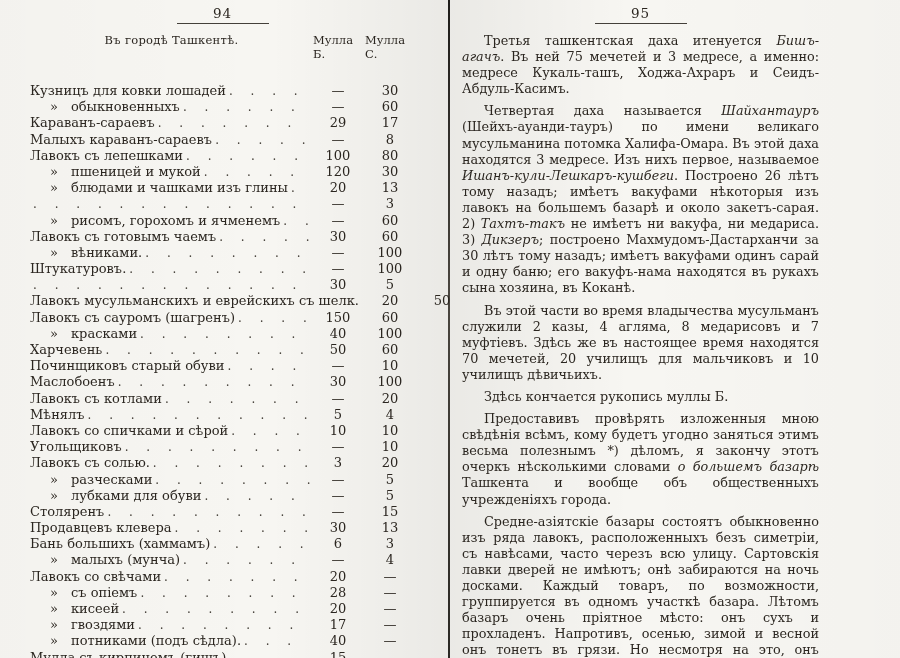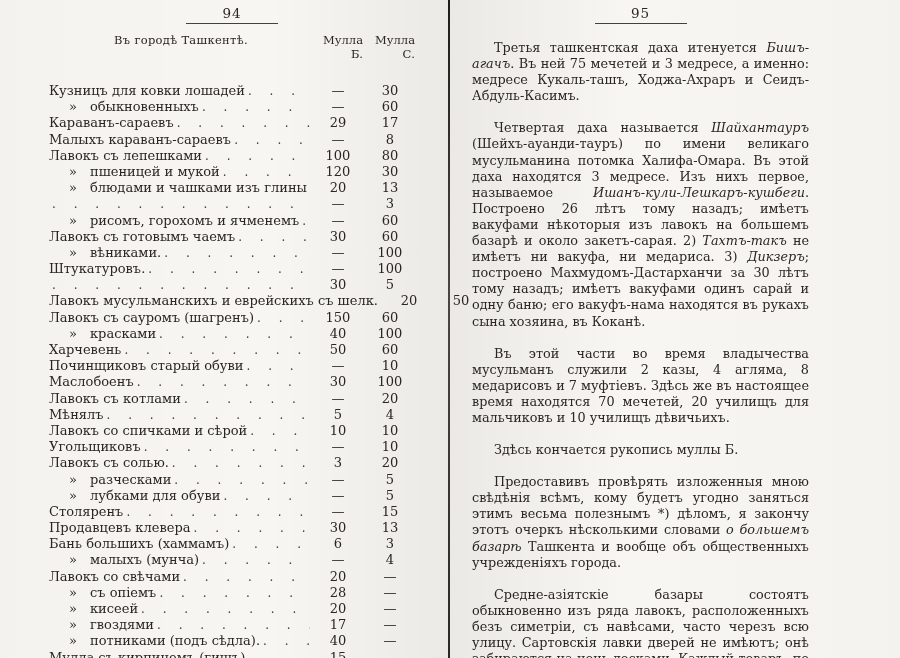--- a/index.html
+++ b/index.html
@@ -13,41 +13,41 @@
   .spread::before{ 
     content:""; position:absolute; inset:0; pointer-events:none;
     background:linear-gradient(90deg, rgba(0,0,0,0.015) 0%, rgba(0,0,0,0) 30%,
       rgba(0,0,0,0.05) 49.5%, rgba(0,0,0,0.05) 50.5%, rgba(0,0,0,0) 70%, rgba(0,0,0,0.015) 100%);
   }
   .gutter {
     position:absolute; left:448px; top:0; bottom:0; width:2px;
     background:linear-gradient(180deg,#1e1c19,#4a463f 45%,#2a2823);
   }
   .page { position:absolute; top:0; height:658px; box-sizing:border-box; }
-  .page-left  { left:0;   width:449px; padding:6px 34px 0 49px; }
+  .page-left  { left:0;   width:449px; padding:6px 34px 0 30px; }
   .page-right { left:436px; width:449px; padding:6px 60px 0 20px; }
 
   .pagenum { text-align:center; font-size:13.5px; line-height:15px; letter-spacing:1px; }
   .pagenum-rule { width:92px; height:1px; background:#44403a; margin:2px auto 9px; }
 
   
   .tbl-head { display:flex; align-items:baseline; font-weight:normal; font-size:11.5px; margin-bottom:22px; }
   .tbl-title { flex:1; text-align:center; letter-spacing:0.3px; }
-  .th-cell { flex:none; width:50px; text-align:right; }
+  .th-cell { flex:none; width:50px; text-align:left; }
   .th-gap { flex:none; width:2px; }
   .row { display:flex; align-items:flex-start; font-size:13px; height:16.2px; line-height:16.2px; white-space:nowrap; }
   .lbl { flex:none; }
   .row.indent .guillemet { display:inline-block; padding-left:20px; margin-right:13px; }
   .dots { flex:1 1 auto; overflow:hidden; white-space:nowrap; margin:0 3px; color:#46413a; }
   .dots::after { content:". . . . . . . . . . . . . . . . . . . . . . . . . . . . . ."; letter-spacing:7px; font-size:12px; }
   .val { flex:none; width:50px; text-align:center; }
   .val-gap { flex:none; width:2px; }
 
   
-  .paras p { margin:16px; font-size:12.8px; line-height:16.1px; text-align:justify; text-indent:22px; }
+  .paras p { margin:6px; font-size:12.8px; line-height:16.1px; text-align:justify; text-indent:22px; }
   .paras i { font-style:italic; }
 </style>
 </head>
 <body>
 
 <div class="spread">
   <div class="gutter"></div>
 
   <div class="page page-left">
     <div class="pagenum">94</div>

